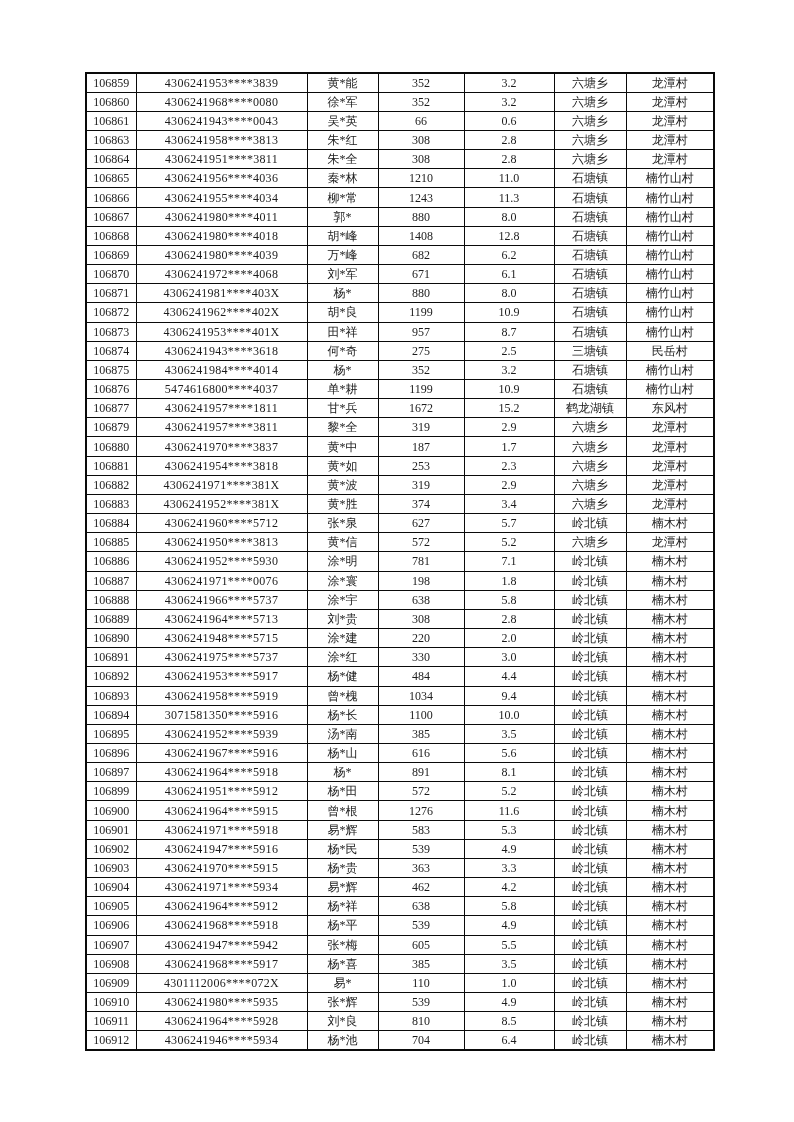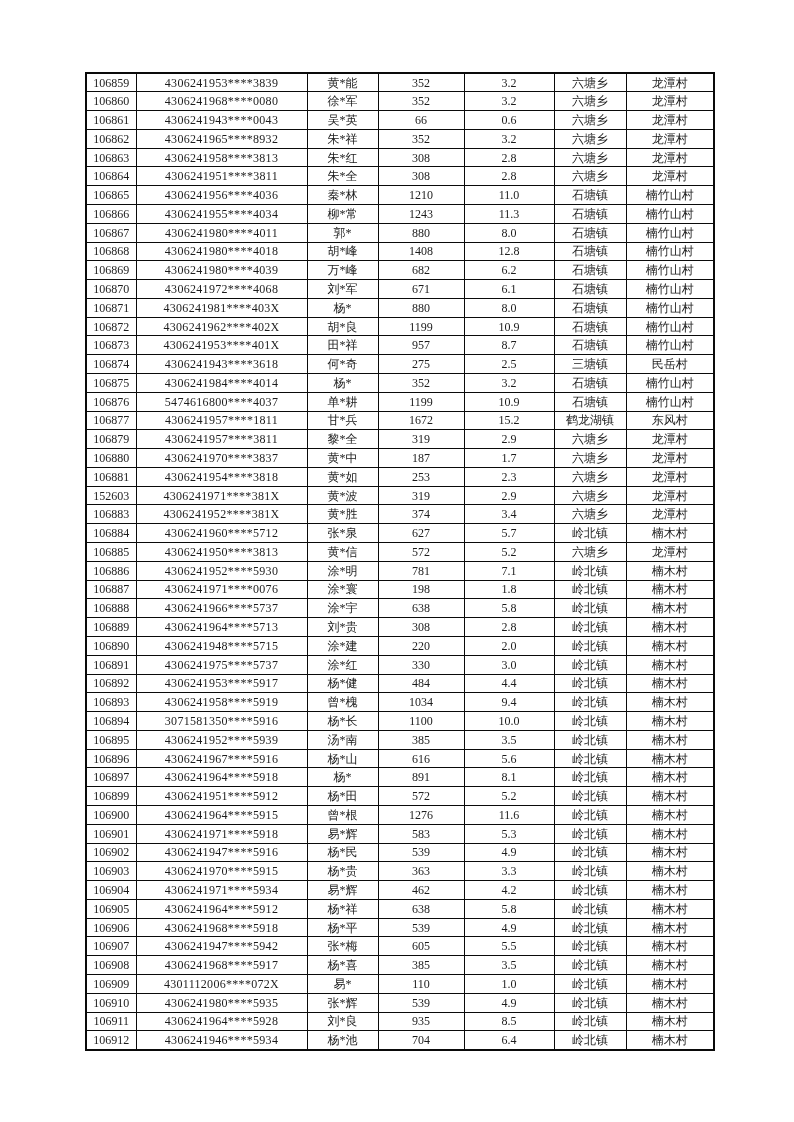--- a/index.html
+++ b/index.html
@@ -85,29 +85,20 @@
         <tr>
           <td class="c-seq">106861</td>
           <td class="c-id">4306241943****0043</td>
           <td class="c-name">吴*英</td>
           <td class="c-amount">66</td>
           <td class="c-pct">0.6</td>
           <td class="c-town">六塘乡</td>
           <td class="c-village">龙潭村</td>
         </tr>
         <tr>
-          <td class="c-seq">106862</td>
-          <td class="c-id">4306241965****8932</td>
-          <td class="c-name">朱*祥</td>
-          <td class="c-amount">352</td>
-          <td class="c-pct">3.2</td>
-          <td class="c-town">六塘乡</td>
-          <td class="c-village">龙潭村</td>
-        </tr>
-        <tr>
           <td class="c-seq">106863</td>
           <td class="c-id">4306241958****3813</td>
           <td class="c-name">朱*红</td>
           <td class="c-amount">308</td>
           <td class="c-pct">2.8</td>
           <td class="c-town">六塘乡</td>
           <td class="c-village">龙潭村</td>
         </tr>
         <tr>
           <td class="c-seq">106864</td>
@@ -256,21 +247,21 @@
         <tr>
           <td class="c-seq">106881</td>
           <td class="c-id">4306241954****3818</td>
           <td class="c-name">黄*如</td>
           <td class="c-amount">253</td>
           <td class="c-pct">2.3</td>
           <td class="c-town">六塘乡</td>
           <td class="c-village">龙潭村</td>
         </tr>
         <tr>
-          <td class="c-seq">152603</td>
+          <td class="c-seq">106882</td>
           <td class="c-id">4306241971****381X</td>
           <td class="c-name">黄*波</td>
           <td class="c-amount">319</td>
           <td class="c-pct">2.9</td>
           <td class="c-town">六塘乡</td>
           <td class="c-village">龙潭村</td>
         </tr>
         <tr>
           <td class="c-seq">106883</td>
           <td class="c-id">4306241952****381X</td>
@@ -511,21 +502,21 @@
           <td class="c-name">张*辉</td>
           <td class="c-amount">539</td>
           <td class="c-pct">4.9</td>
           <td class="c-town">岭北镇</td>
           <td class="c-village">楠木村</td>
         </tr>
         <tr>
           <td class="c-seq">106911</td>
           <td class="c-id">4306241964****5928</td>
           <td class="c-name">刘*良</td>
-          <td class="c-amount">935</td>
+          <td class="c-amount">810</td>
           <td class="c-pct">8.5</td>
           <td class="c-town">岭北镇</td>
           <td class="c-village">楠木村</td>
         </tr>
         <tr>
           <td class="c-seq">106912</td>
           <td class="c-id">4306241946****5934</td>
           <td class="c-name">杨*池</td>
           <td class="c-amount">704</td>
           <td class="c-pct">6.4</td>

